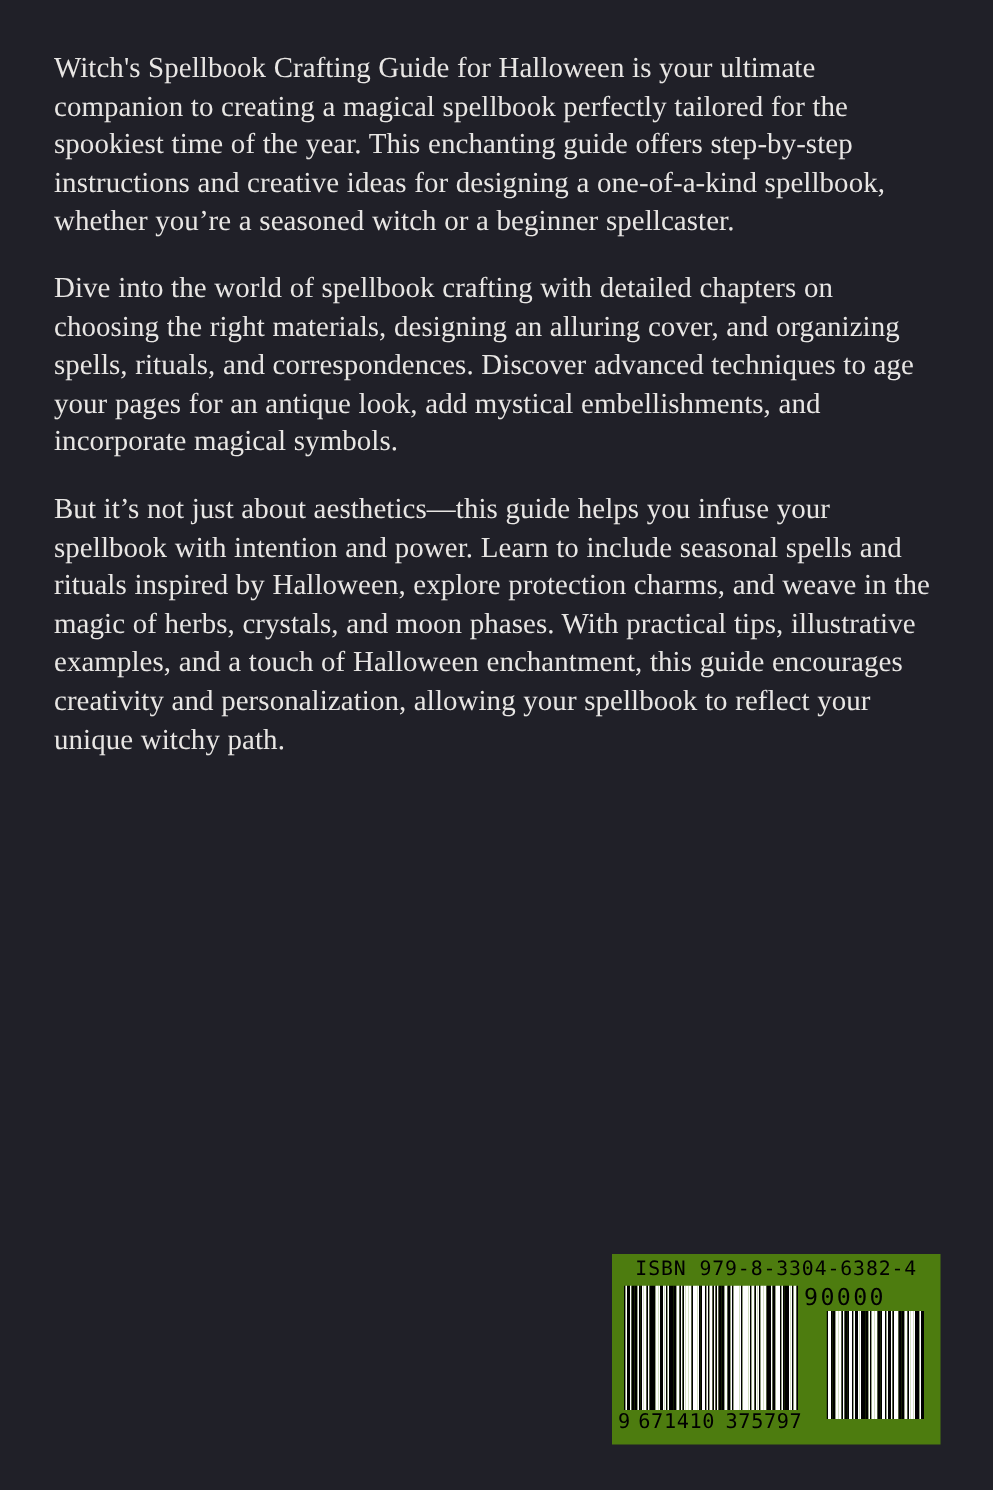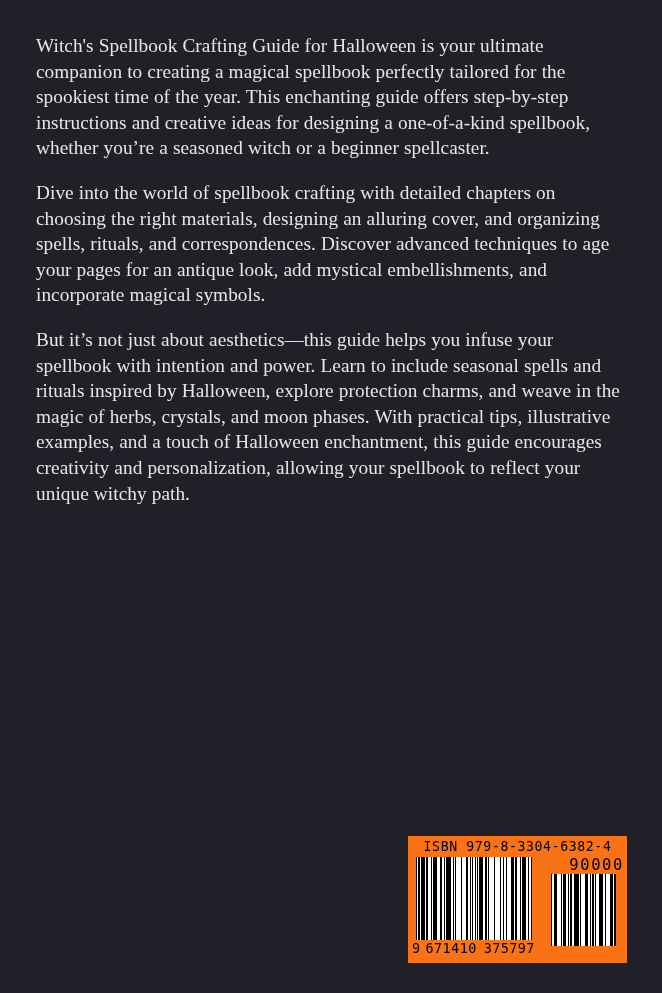--- a/index.html
+++ b/index.html
@@ -48,42 +48,42 @@
     letter-spacing: 0.3px;
   }
 
   
   .barcode-box {
     position: absolute;
     left: 408px;
     top: 836px;
     width: 219px;
     height: 127px;
-    background: #f97316;
+    background: #4d7c0f;
     box-sizing: border-box;
     padding: 0;
   }
   .isbn-text {
     position: absolute;
     top: 3px;
     left: 0;
     width: 219px;
     text-align: center;
     color: #000;
     font-family: "DejaVu Sans Mono", "Liberation Mono", monospace;
     font-size: 13.2px;
     letter-spacing: 0.6px;
     white-space: nowrap;
   }
   .addon-digits {
     position: absolute;
     top: 20px;
     left: 128px;
     width: 88px;
-    text-align: right;
+    text-align: left;
     color: #000;
     font-family: "DejaVu Sans Mono", "Liberation Mono", monospace;
     font-size: 15.5px;
     letter-spacing: 1.6px;
     white-space: nowrap;
   }
   .bars-main {
     position: absolute;
     left: 8px;
     top: 21px;

